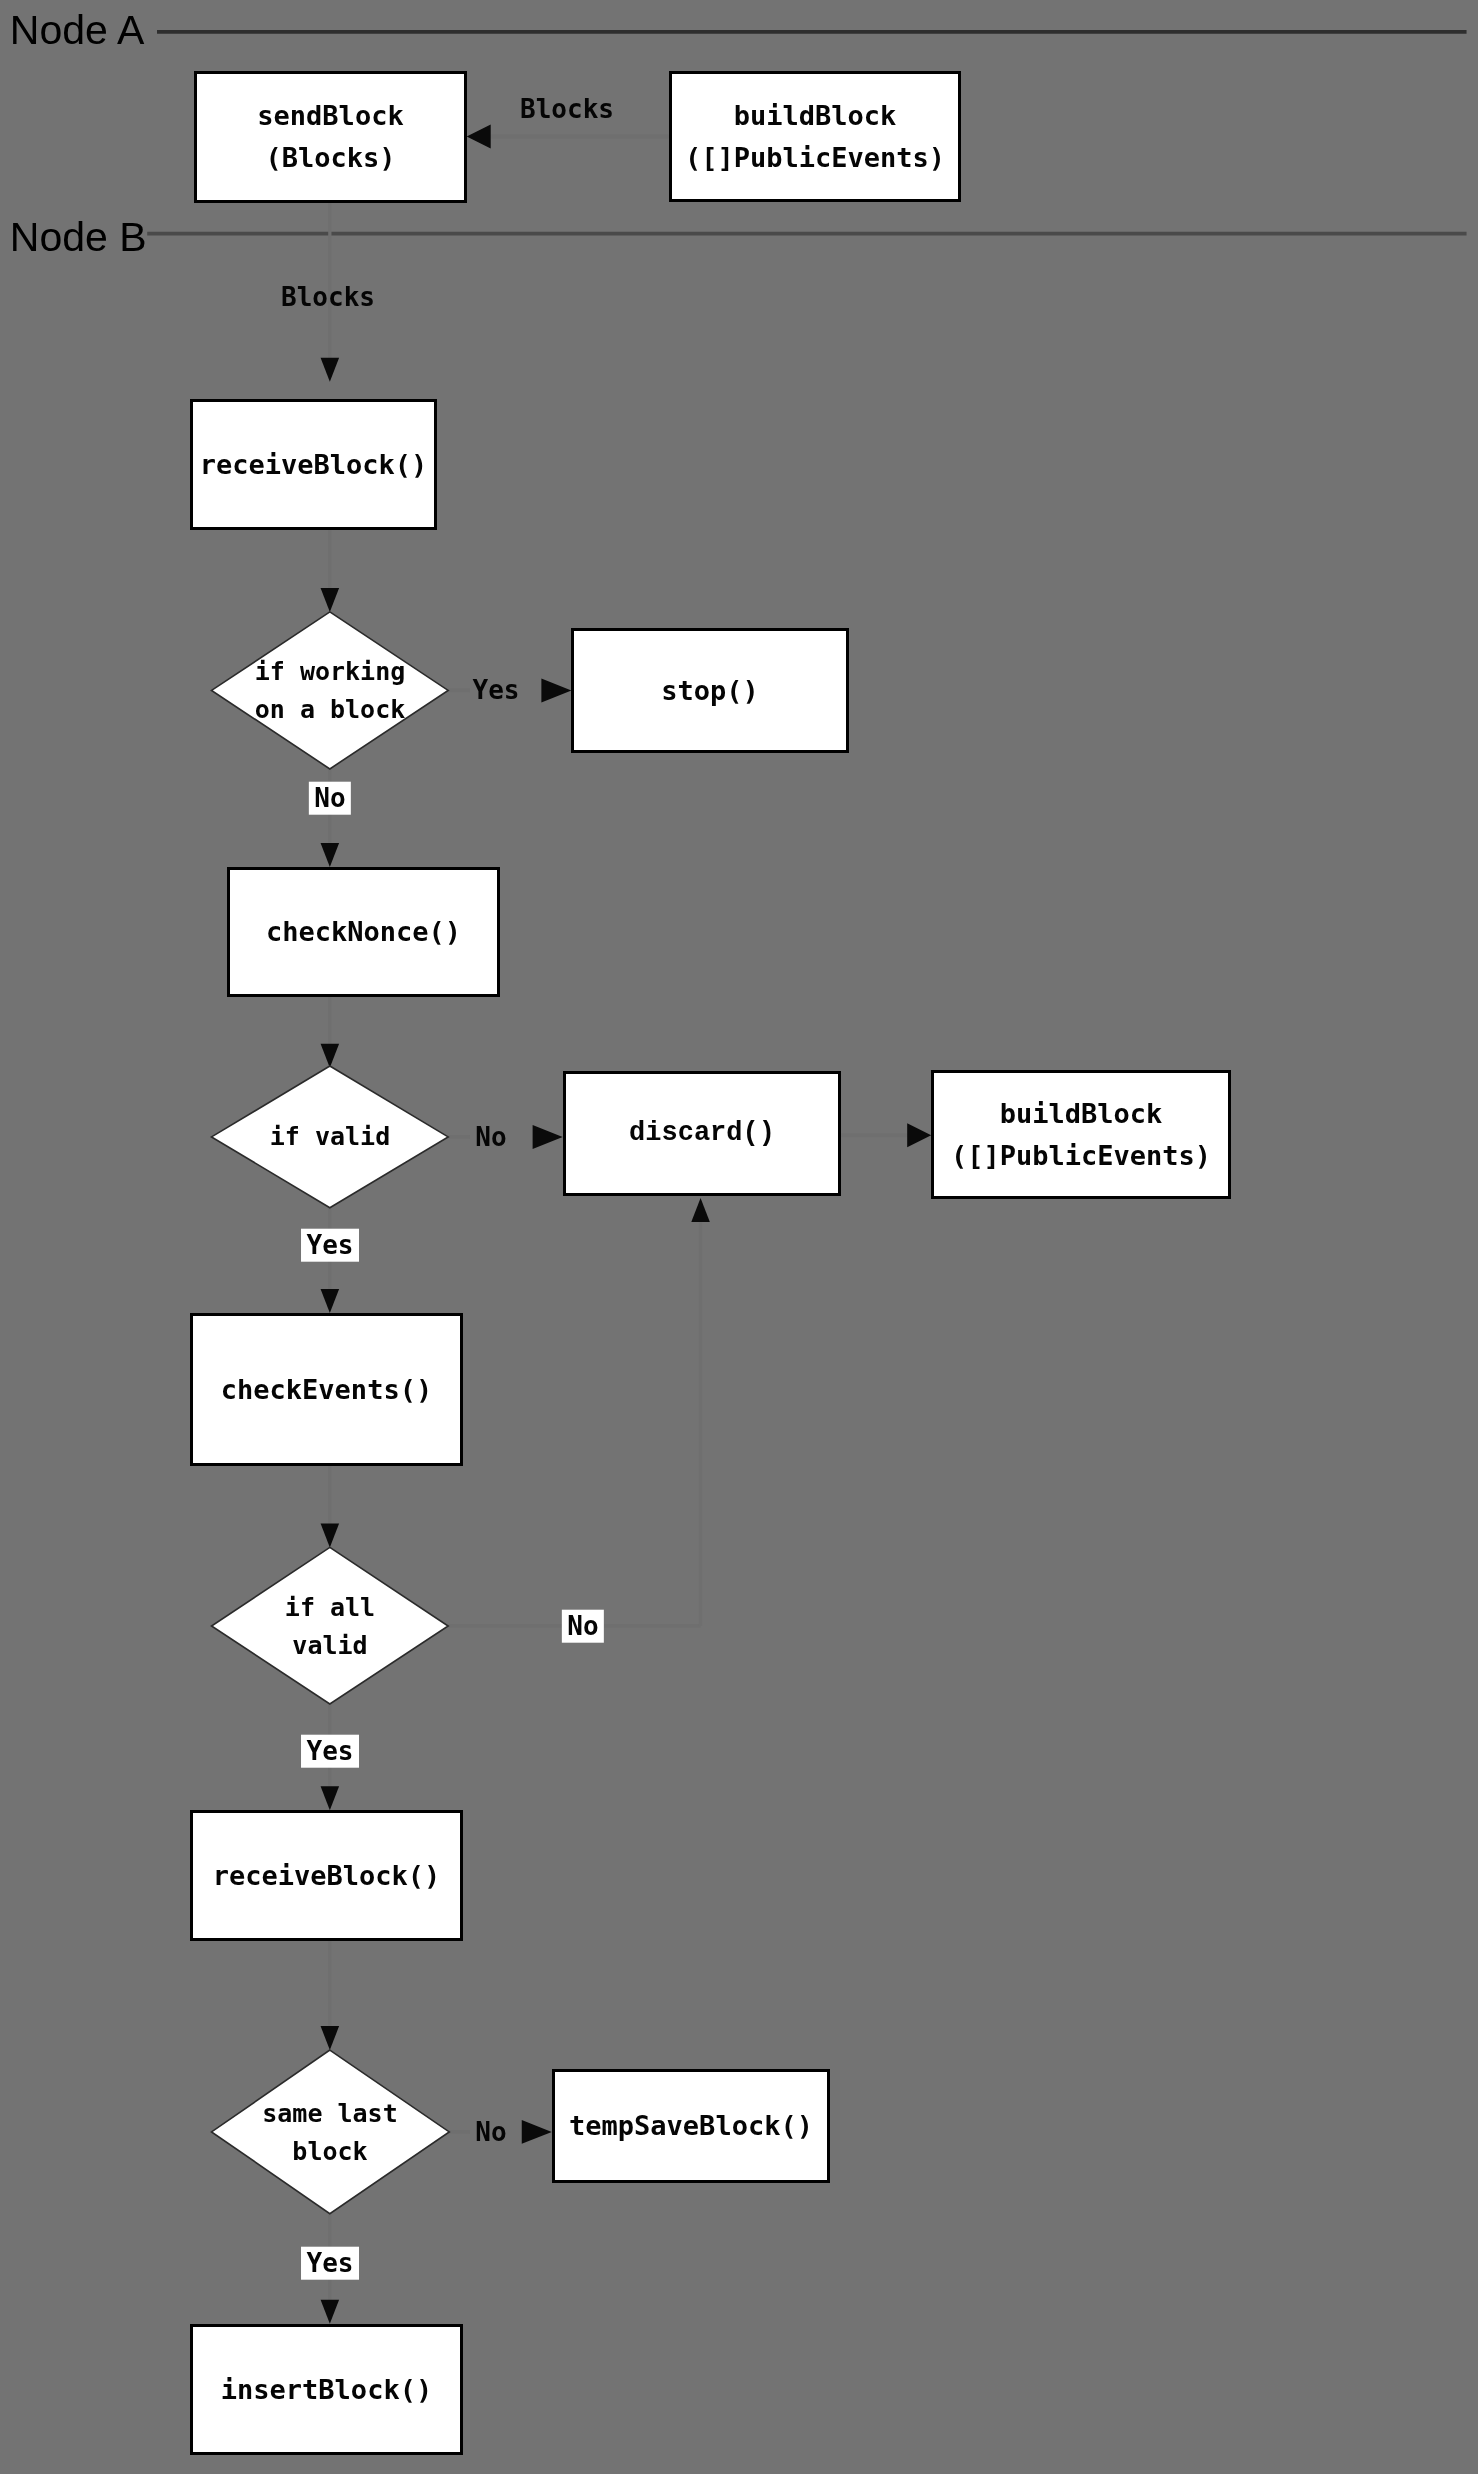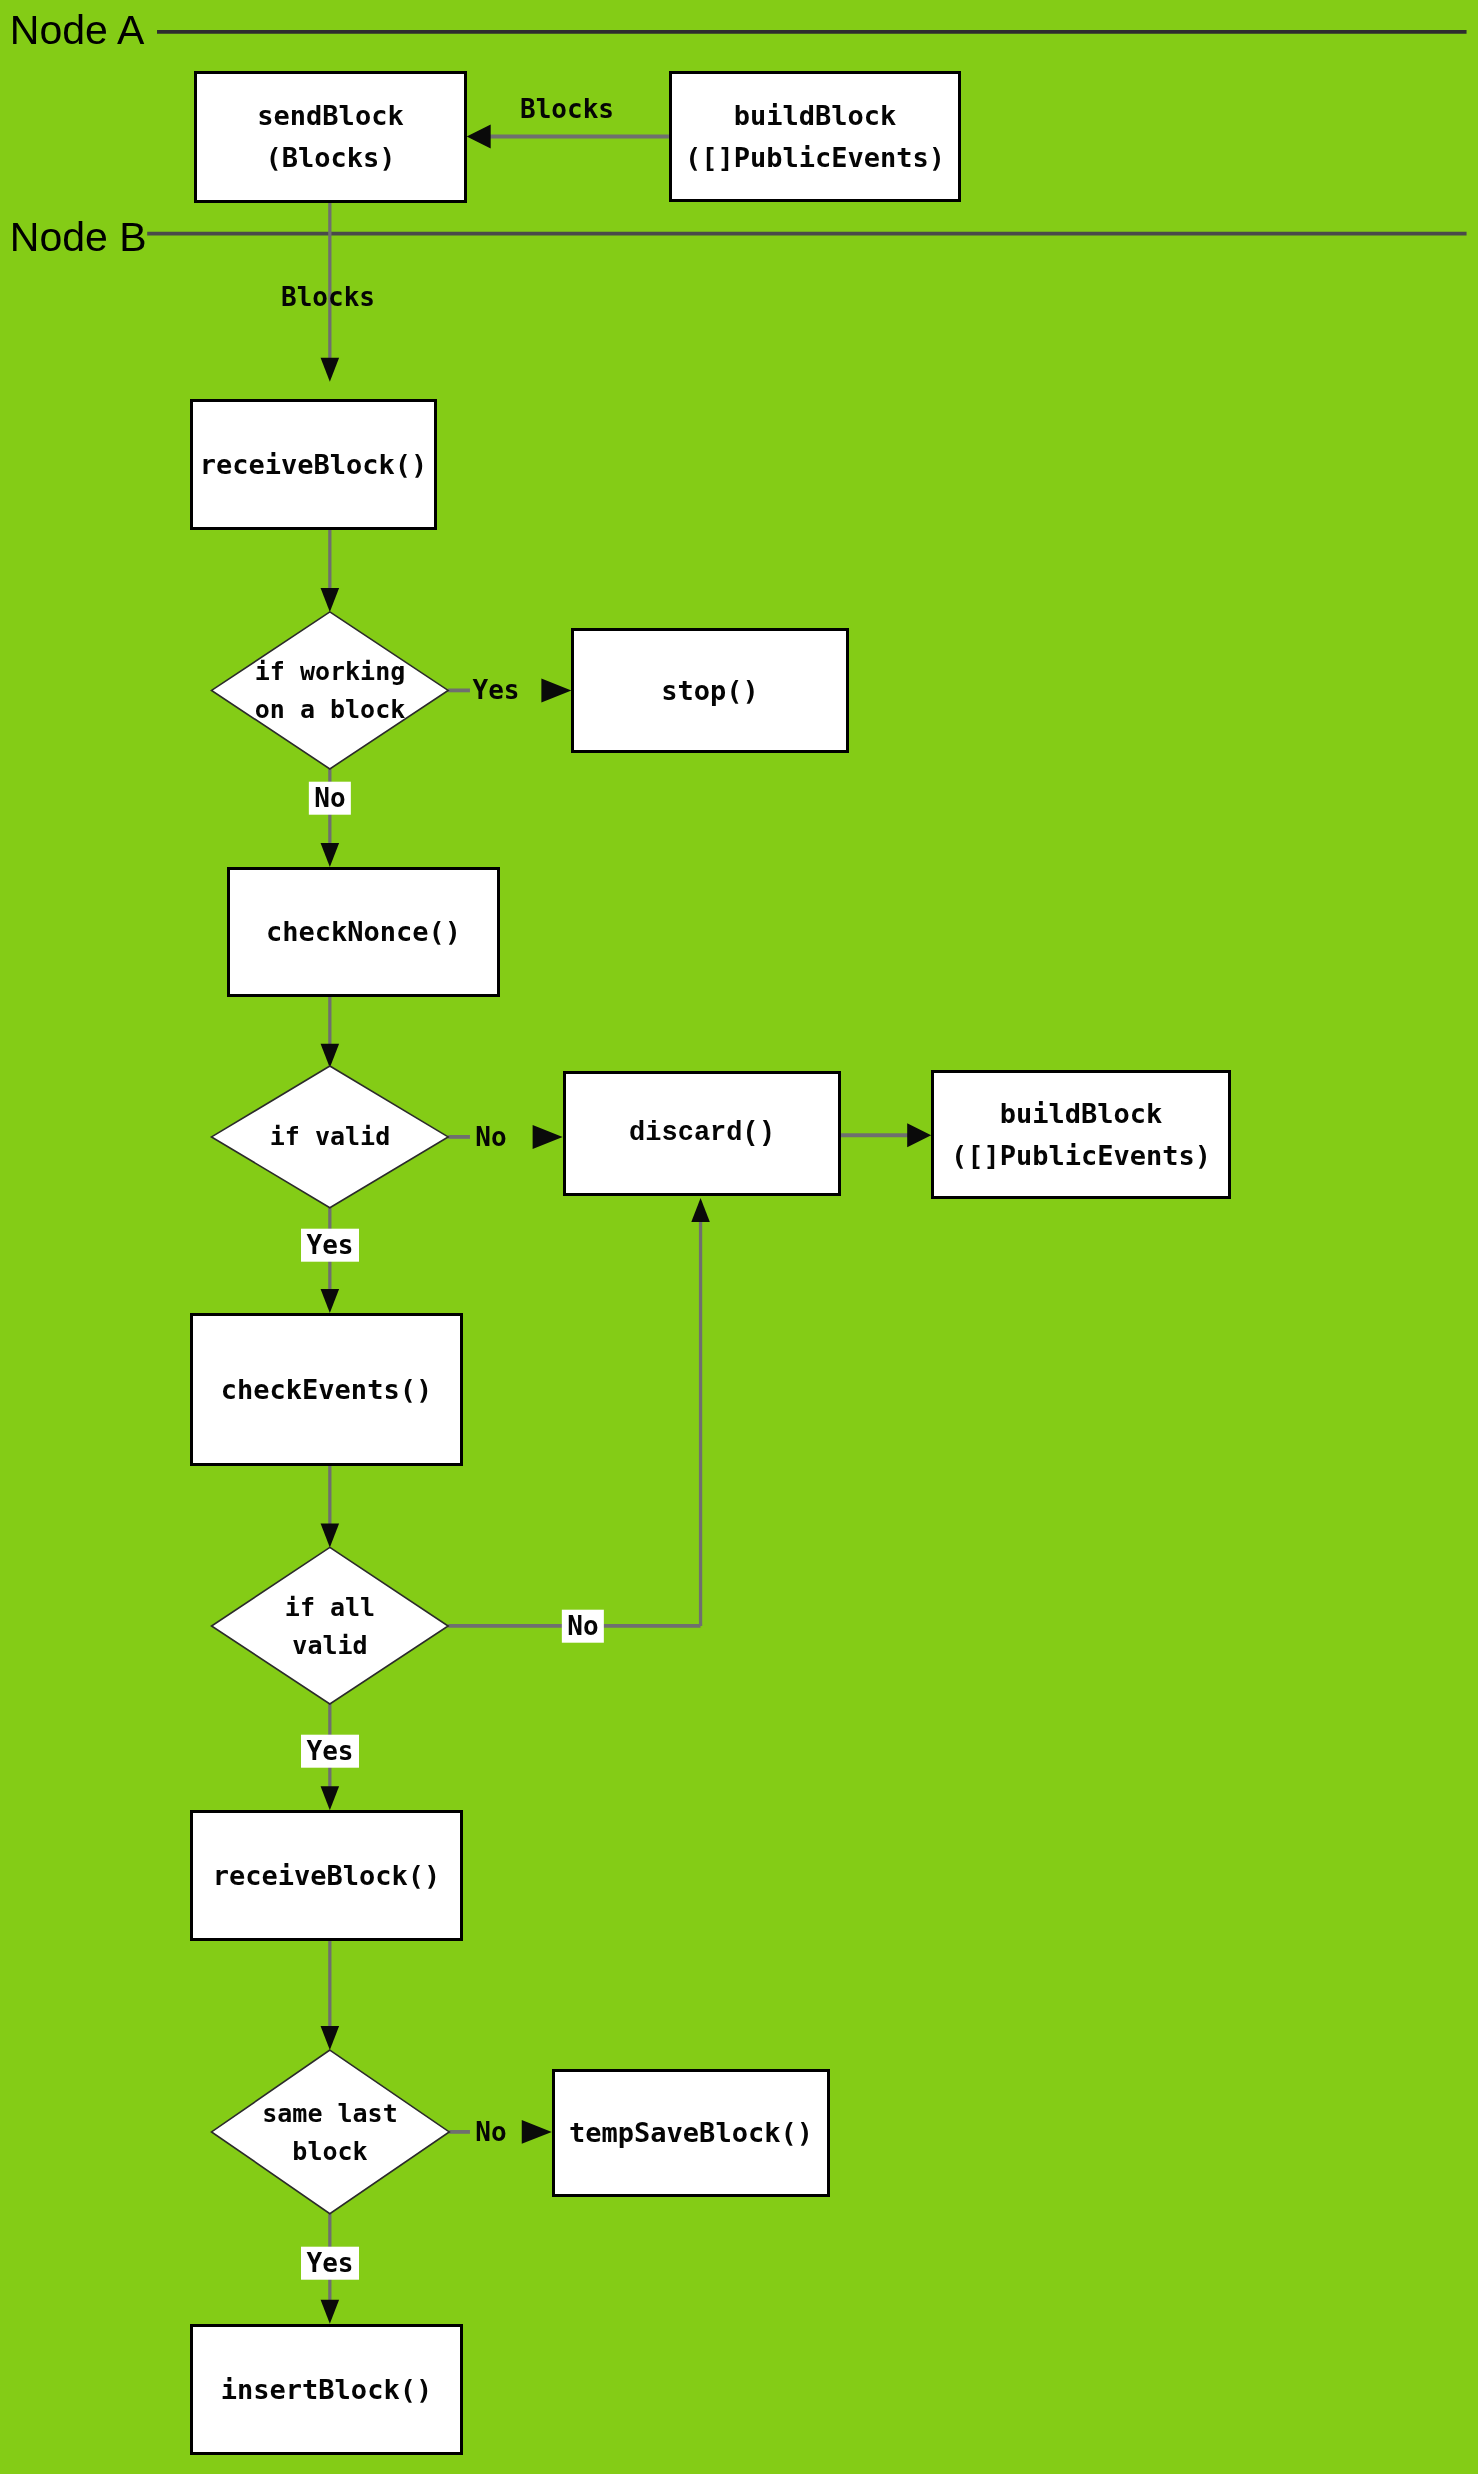--- a/index.html
+++ b/index.html
@@ -4,21 +4,21 @@
 <style>
   html, body {
     margin: 0;
     padding: 0;
     background: #ffffff;
   }
   #canvas {
     position: relative;
     width: 1478px;
     height: 2475px;
-    background: #84cc16;
+    background: #737373;
     font-family: "DejaVu Sans Mono", "Liberation Mono", monospace;
     color: #000000;
     overflow: hidden;
   }
   #wires {
     position: absolute;
     left: 0;
     top: 0;
     width: 1478px;
     height: 2475px;
@@ -170,21 +170,21 @@
   </div>
 
   <div class="pbox" style="left:190px; top:1313px; width:273px; height:153px;">
     <div class="pbox-label">checkEvents()</div>
   </div>
 
   <div class="pbox" style="left:190px; top:1810px; width:273px; height:131px;">
     <div class="pbox-label">receiveBlock()</div>
   </div>
 
-  <div class="pbox" style="left:552px; top:2069px; width:278px; height:128px;">
+  <div class="pbox" style="left:552px; top:2069px; width:278px; height:114px;">
     <div class="pbox-label">tempSaveBlock()</div>
   </div>
 
   <div class="pbox" style="left:190px; top:2324px; width:273px; height:131px;">
     <div class="pbox-label">insertBlock()</div>
   </div>
 
   <div class="dlabel" style="left:330px; top:690px;">if working
 on a block</div>
   <div class="dlabel" style="left:330px; top:1137px;">if valid</div>

